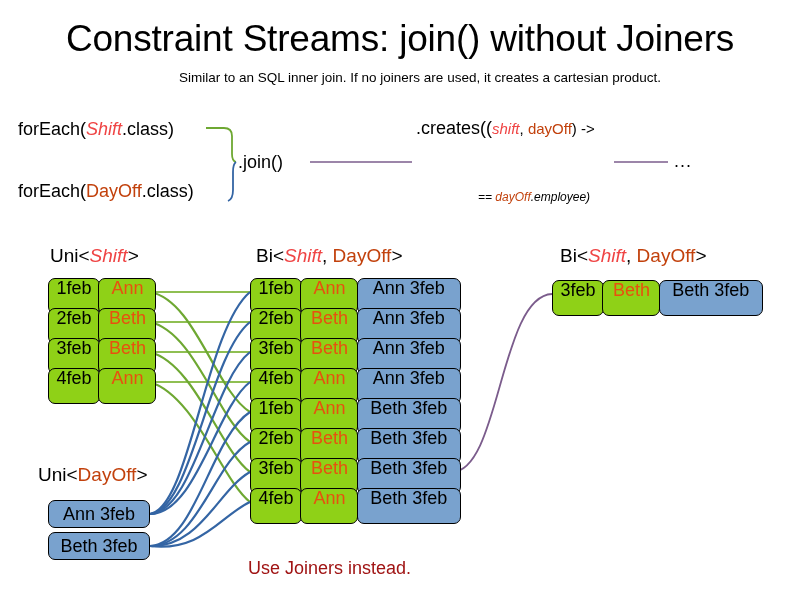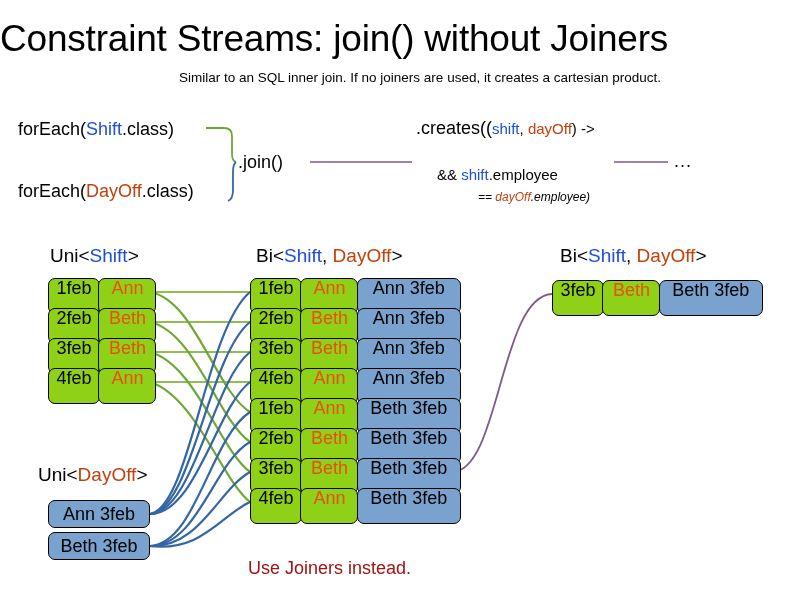--- a/index.html
+++ b/index.html
@@ -9,32 +9,32 @@
     font-family:"Liberation Sans", sans-serif;
     color:#000000;
     position:relative;
     overflow:hidden;
   }
   .stage{position:absolute;left:0;top:0;width:800px;height:600px;}
   #wires{position:absolute;left:0;top:0;width:800px;height:600px;pointer-events:none;}
 
   
   .title{
-    position:absolute;left:0;top:18px;width:800px;text-align:left;
+    position:absolute;left:0;top:18px;width:800px;text-align:center;
     font-size:37px;font-weight:400;letter-spacing:-0.2px;line-height:42px;
     white-space:nowrap;
   }
   .subtitle{
     position:absolute;left:0;top:69px;width:800px;text-align:center;
     font-size:13.5px;font-weight:400;line-height:18px;padding-left:20px;
   }
 
   
   .code{position:absolute;font-size:18px;line-height:22px;white-space:nowrap;}
-  .grn{color:#1d4ed8;}
+  .grn{color:#ef4444;font-style:italic;}
   .blu{color:#c2410c;}
   .small{font-size:15px;}
 
   #forEachShift{left:18px;top:118px;}
   #forEachDayOff{left:18px;top:180px;}
   #joinCall{left:238px;top:151px;}
 
   #filterLine1{left:416px;top:117px;}
   #filterLine2{left:437px;top:142px;font-size:15px;}
   #filterLine3{left:437px;top:164px;font-size:15px;}
@@ -131,21 +131,20 @@
 
   <div class="code" id="forEachShift"><span>forEach(</span><span class="grn">Shift</span><span>.class)</span></div>
 
   <div class="code" id="forEachDayOff"><span>forEach(</span><span class="blu">DayOff</span><span>.class)</span></div>
 
   <div class="code" id="joinCall">.join()</div>
 
   <div class="code" id="filterLine1"><span>.creates((</span><span class="small grn">shift</span><span class="small">, </span><span class="small blu">dayOff</span><span class="small">) -&gt;</span></div>
 
 
-  <div class="code" id="filterLine3"><span>&amp;&amp; </span><span class="grn">shift</span><span>.employee</span></div>
 
   <div class="code" id="filterLine4"><span>== </span><span class="blu">dayOff</span><span>.employee)</span></div>
 
   <div class="code" id="ellipsis">...</div>
 
   <div class="caption" id="capUniShift"><span>Uni&lt;</span><span class="grn">Shift</span><span>&gt;</span></div>
 
   <div class="caption" id="capBiMid"><span>Bi&lt;</span><span class="grn">Shift</span><span>, </span><span class="blu">DayOff</span><span>&gt;</span></div>
 
   <div class="caption" id="capBiRight"><span>Bi&lt;</span><span class="grn">Shift</span><span>, </span><span class="blu">DayOff</span><span>&gt;</span></div>

